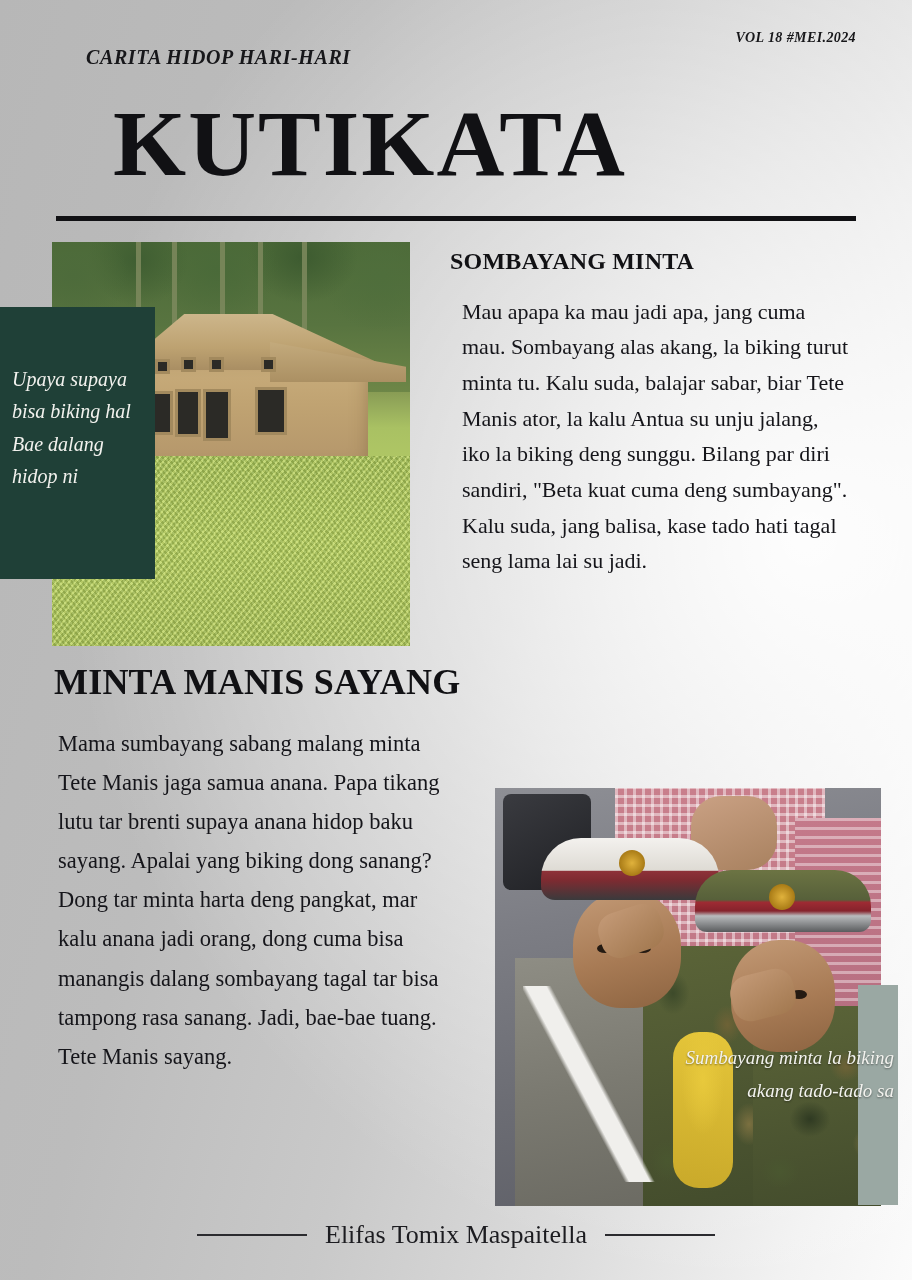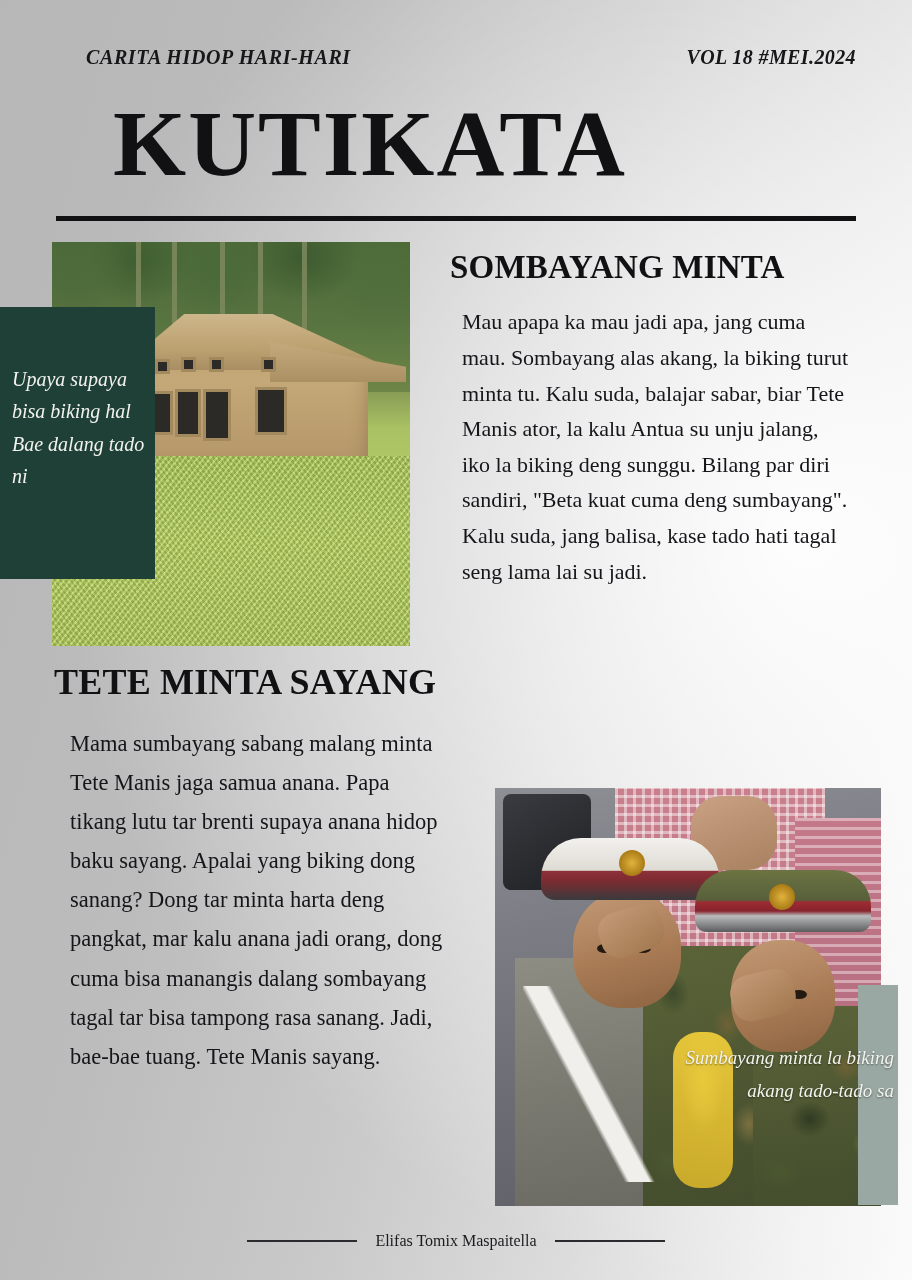--- a/index.html
+++ b/index.html
@@ -15,22 +15,22 @@
       linear-gradient(105deg,#b7b7b7 0%,#bcbcbc 30%,#c9c9c9 52%,#dcdcdc 72%,#f2f2f2 90%,#fbfbfb 100%);
   }
 
   
   .kicker{
     position:absolute;top:46px;left:54px;
     font-style:italic;font-weight:700;font-size:20px;letter-spacing:.6px;
     color:#17171a;white-space:nowrap;margin-left:32px;
   }
   .volume{
-    position:absolute;top:46px;right:56px;
-    font-style:italic;font-weight:700;font-size:20px;letter-spacing:.4px;
+    position:absolute;top:30px;right:56px;
+    font-style:italic;font-weight:700;font-size:14px;letter-spacing:.4px;
     color:#17171a;white-space:nowrap;
   }
   .masthead{
     position:absolute;top:96px;left:0;width:740px;text-align:center;
     font-weight:700;font-size:94px;line-height:1.02;letter-spacing:2px;
     color:#111114;
   }
   .rule-top{
     position:absolute;left:56px;top:216px;width:800px;height:5px;background:#111114;
   }
@@ -181,38 +181,38 @@
     color:#f3f3ef;text-shadow:0 1px 2px rgba(0,0,0,.45);
   }
 
   
   .headline{
     font-weight:700;color:#111114;letter-spacing:.2px;
   }
   #art1{
     position:absolute;left:450px;top:248px;width:412px;
   }
-  #art1 .headline{font-size:33px;line-height:1.16;}
+  #art1 .headline{font-size:24px;line-height:1.16;}
   #art1 .body{margin-top:18px;font-size:22px;line-height:1.62;color:#15151a;}
   #art1 .body p{margin:12px;}
 
   #art2{
     position:absolute;left:54px;top:662px;width:408px;
   }
   #art2 .headline{font-size:36px;line-height:1.16;}
   #art2 .body{margin-top:20px;font-size:22.5px;line-height:1.74;color:#15151a;}
-  #art2 .body p{margin:16px;}
+  #art2 .body p{margin:4px;}
 
   
   #footer{
     position:absolute;left:0;bottom:30px;width:912px;
     display:flex;align-items:center;justify-content:center;gap:18px;
   }
   #footer .ln{height:2px;background:#2b2b2f;width:110px;}
-  #footer .byline{font-size:16px;color:#1c1c20;white-space:nowrap;}
+  #footer .byline{font-size:26px;color:#1c1c20;white-space:nowrap;}
 </style>
 </head>
 <body>
 
 <div id="page">
 
   <div class="kicker">CARITA HIDOP HARI-HARI</div>
   <div class="volume">VOL 18 #MEI.2024</div>
   <div class="masthead">KUTIKATA</div>
   <div class="rule-top"></div>
@@ -235,32 +235,32 @@
     <div class="win" style="left:106px;top:120px;width:9px;height:9px;"></div>
     <div class="win" style="left:132px;top:118px;width:9px;height:9px;"></div>
     <div class="win" style="left:160px;top:118px;width:9px;height:9px;"></div>
     <div class="win" style="left:212px;top:118px;width:9px;height:9px;"></div>
     <div class="fence"></div>
     <div class="person"></div>
     <div class="field"></div>
   </div>
 
   <div id="green-box">
-    <div class="cap">Upaya supaya bisa biking hal Bae dalang tado ni</div>
+    <div class="cap">Upaya supaya bisa biking hal Bae dalang hidop ni</div>
   </div>
 
   <div id="art1">
     <div class="headline">SOMBAYANG MINTA</div>
     <div class="body">
       <p>Mau apapa ka mau jadi apa, jang cuma mau. Sombayang alas akang, la biking turut minta tu. Kalu suda, balajar sabar, biar Tete Manis ator, la kalu Antua su unju jalang, iko la biking deng sunggu. Bilang par diri sandiri, "Beta kuat cuma deng sumbayang". Kalu suda, jang balisa, kase tado hati tagal seng lama lai su jadi.</p>
     </div>
   </div>
 
   <div id="art2">
-    <div class="headline">TETE MINTA SAYANG</div>
+    <div class="headline">MINTA MANIS SAYANG</div>
     <div class="body">
       <p>Mama sumbayang sabang malang minta Tete Manis jaga samua anana. Papa tikang lutu tar brenti supaya anana hidop baku sayang. Apalai yang biking dong sanang? Dong tar minta harta deng pangkat, mar kalu anana jadi orang, dong cuma bisa manangis dalang sombayang tagal tar bisa tampong rasa sanang. Jadi, bae-bae tuang. Tete Manis sayang.</p>
     </div>
   </div>
 
   <div class="photo" id="photo-kids">
     <div class="bg"></div>
     <div class="bag"></div>
     <div class="shirt-pink"></div>
     <div class="shirt-pink2"></div>

